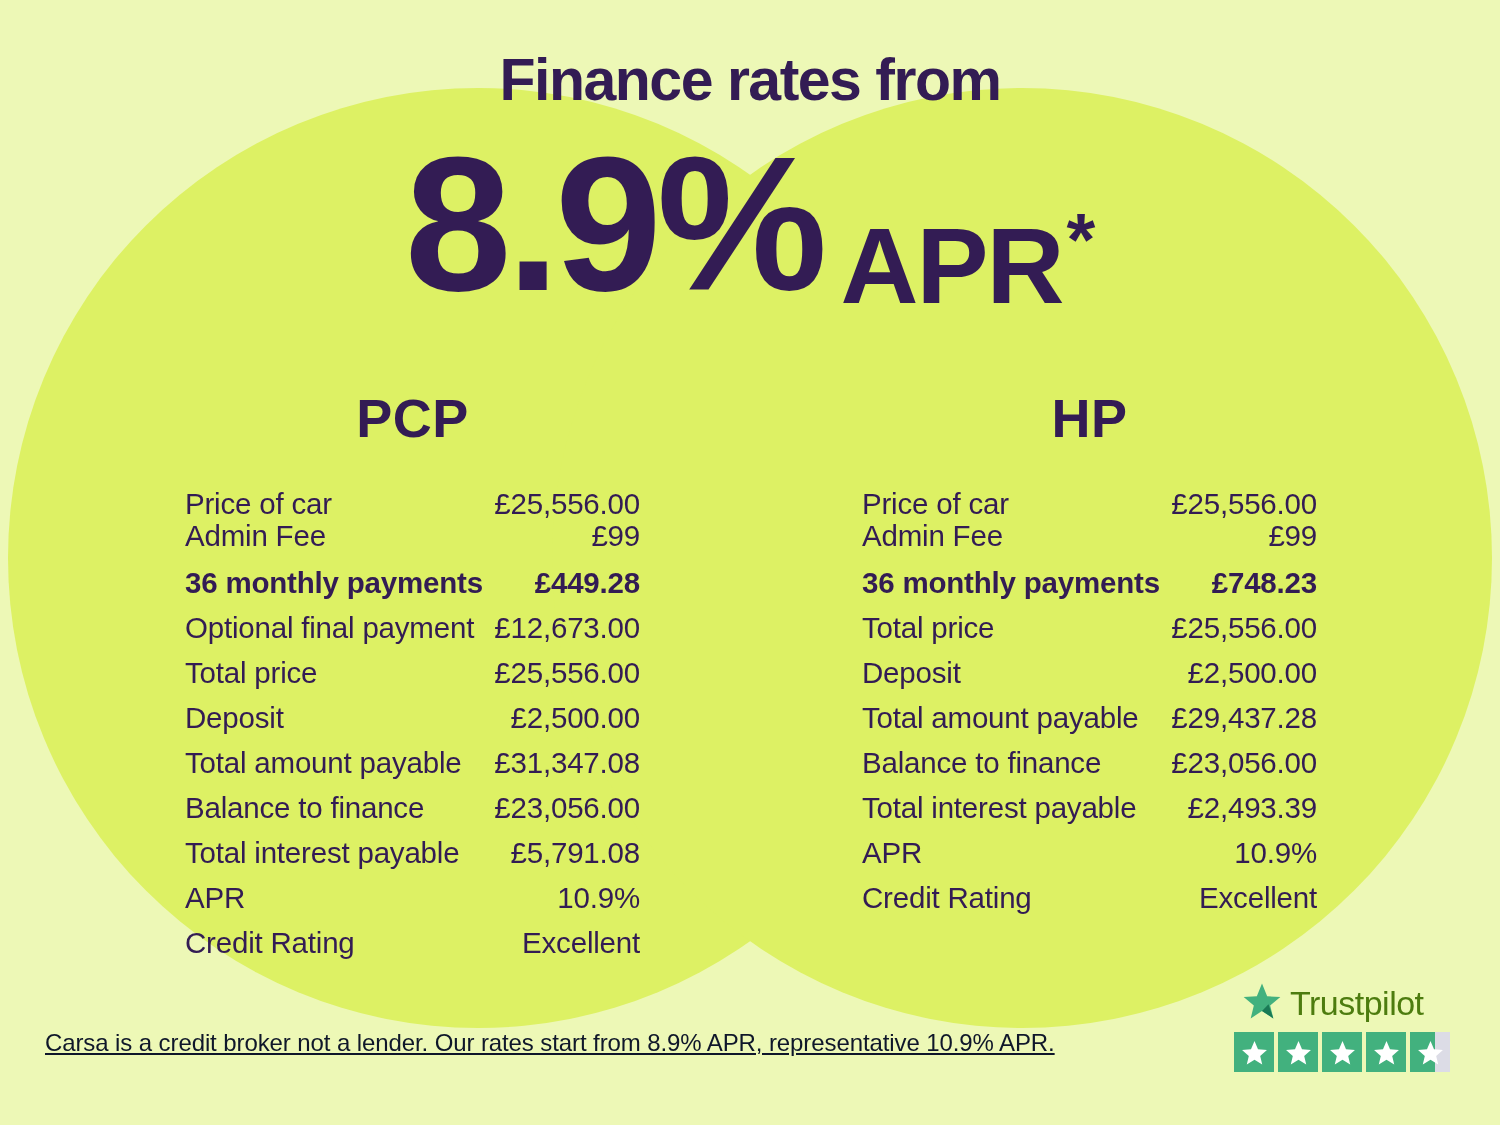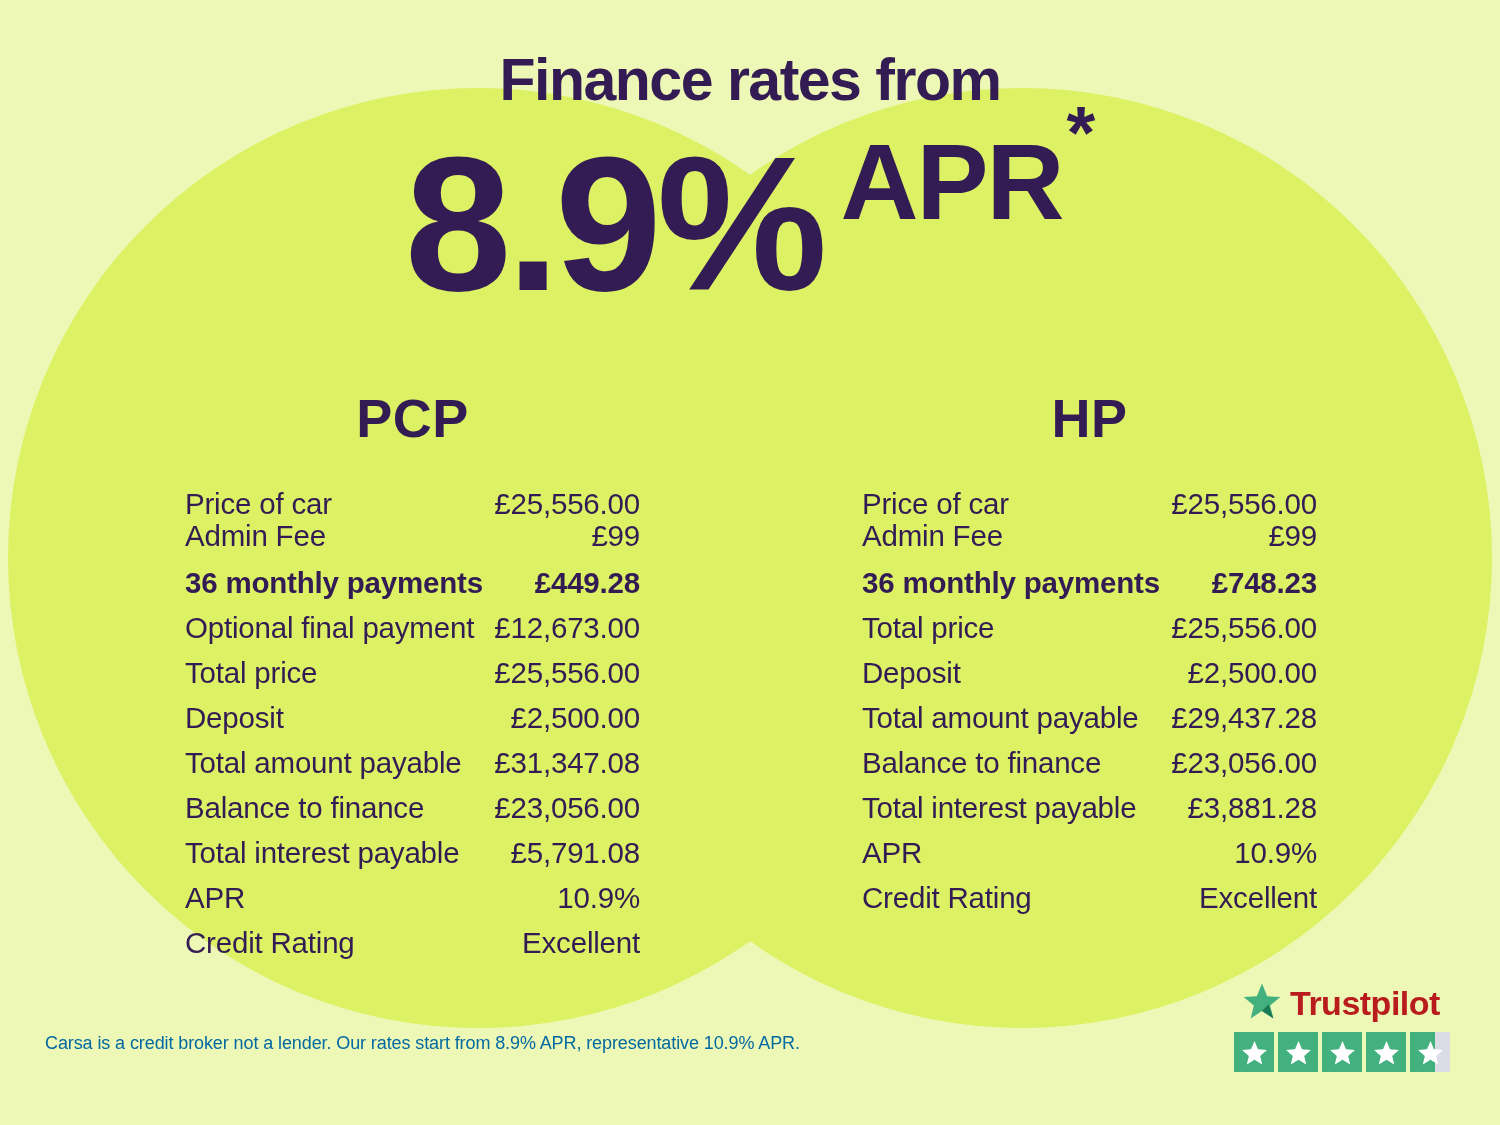--- a/index.html
+++ b/index.html
@@ -8,46 +8,46 @@
     background:#edf8b6;
     font-family:"Liberation Sans","DejaVu Sans",sans-serif;
     color:#331c54;
   }
   .bg-circle{position:absolute;width:940px;height:940px;border-radius:50%;background:#ddf164;top:88px;}
   .bg-circle.left{left:8px;}
   .bg-circle.right{left:552px;}
 
   .title{position:absolute;top:48px;left:0;width:100%;text-align:center;
     font-size:59px;font-weight:800;letter-spacing:-1.5px;line-height:64px;}
-  .hero{position:absolute;top:128px;left:0;width:100%;display:flex;justify-content:center;align-items:flex-start;}
+  .hero{position:absolute;top:128px;left:0;width:100%;display:flex;justify-content:center;align-items:flex-end;}
   .hero-rate{font-size:192px;font-weight:800;line-height:1;letter-spacing:-5px;}
   .hero-apr{font-size:108px;font-weight:800;line-height:1;margin-left:18px;letter-spacing:-2px;}
   .hero-ast{font-size:74px;font-weight:800;position:relative;top:-38px;margin-left:4px;}
 
   .col-head{position:absolute;top:390px;width:455px;text-align:center;
     font-size:54px;font-weight:800;line-height:56px;letter-spacing:0.5px;}
   .col-head.pcp{left:185px;}
   .col-head.hp{left:862px;}
 
   .fin-table{position:absolute;top:488px;width:455px;}
   .fin-table.pcp{left:185px;}
   .fin-table.hp{left:862px;}
   .t-row{display:flex;justify-content:space-between;align-items:center;height:45px;}
   .t-row.tight{height:32px;}
   .t-row.gap-above{margin-top:8px;}
   .t-row .lbl,.t-row .val{font-size:29.5px;letter-spacing:-0.2px;white-space:nowrap;}
   .t-row .val{text-align:center;}
   .t-row.bold .lbl,.t-row.bold .val{font-weight:700;}
 
-  .disclaimer{position:absolute;left:45px;top:1029px;font-size:18px;line-height:28.5px;
-    color:#0369a1;letter-spacing:-0.1px;}
+  .disclaimer{position:absolute;left:45px;top:1029px;font-size:24px;line-height:28.5px;
+    color:#0f172a;letter-spacing:-0.1px;text-decoration:underline;}
 
   .tp-logo-star{position:absolute;left:1242px;top:981px;width:40px;height:40px;}
-  .tp-name{position:absolute;left:1290px;top:984px;font-size:34px;font-weight:700;
-    color:#b91c1c;letter-spacing:-0.5px;line-height:38px;}
+  .tp-name{position:absolute;left:1290px;top:984px;font-size:34px;font-weight:400;
+    color:#4d7c0f;letter-spacing:-0.5px;line-height:38px;}
   .tp-stars{position:absolute;left:1234px;top:1032px;display:flex;gap:4px;}
   .tp-box{width:40px;height:40px;background:#42b17e;display:flex;align-items:center;justify-content:center;}
   .tp-box.half{background:linear-gradient(90deg,#42b17e 0 62%,#dcdce6 62% 100%);}
   .tp-box svg{width:29px;height:29px;display:block;}
 </style>
 </head>
 <body>
 
 <div class="canvas">
 
@@ -136,21 +136,21 @@
     <div class="t-row">
       <span class="lbl">Total amount payable</span>
       <span class="val">£29,437.28</span>
     </div>
     <div class="t-row">
       <span class="lbl">Balance to finance</span>
       <span class="val">£23,056.00</span>
     </div>
     <div class="t-row">
       <span class="lbl">Total interest payable</span>
-      <span class="val">£3,881.28</span>
+      <span class="val">£2,493.39</span>
     </div>
     <div class="t-row">
       <span class="lbl">APR</span>
       <span class="val">10.9%</span>
     </div>
     <div class="t-row">
       <span class="lbl">Credit Rating</span>
       <span class="val">Excellent</span>
     </div>
   </div>

